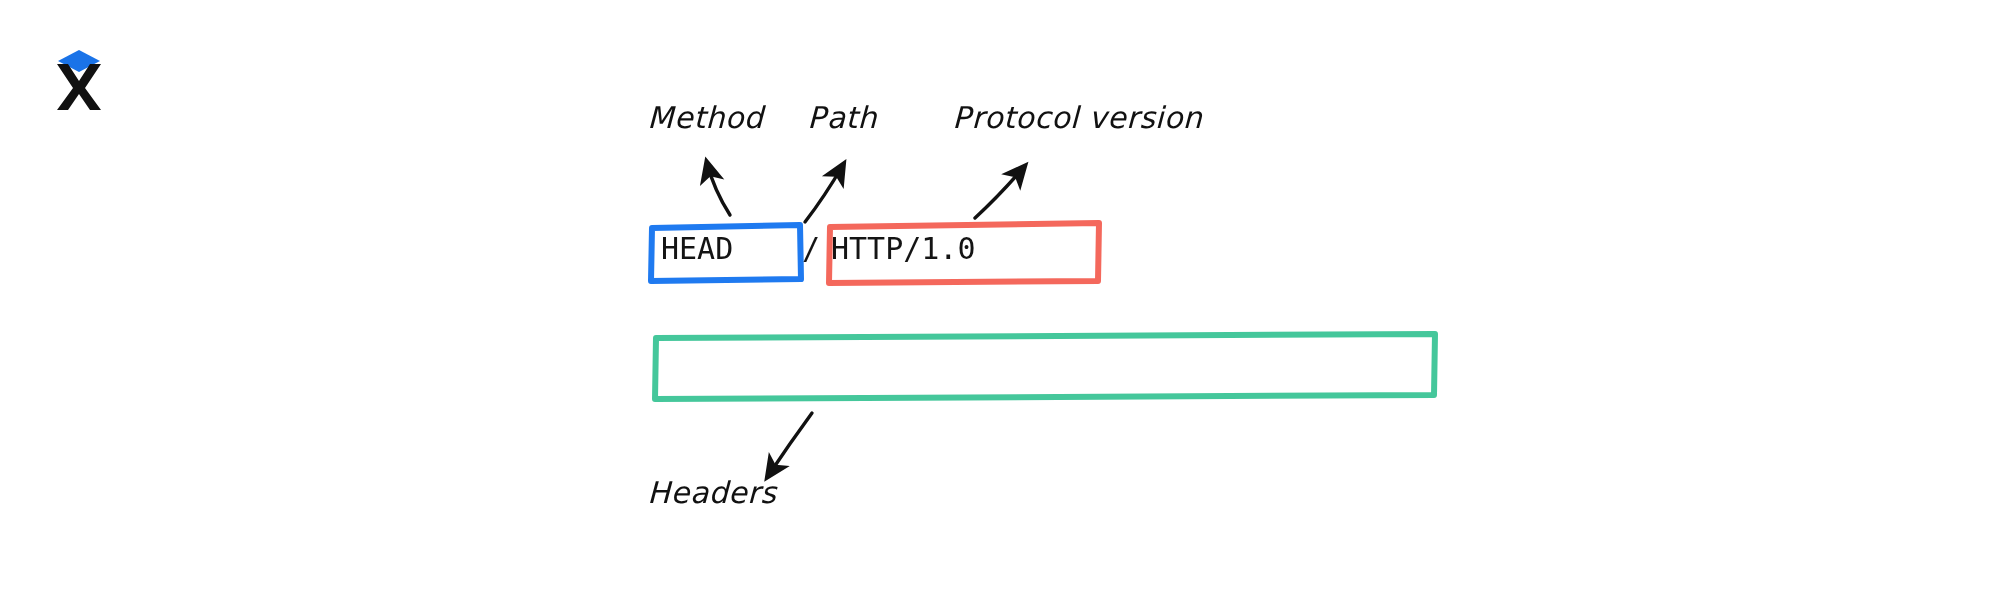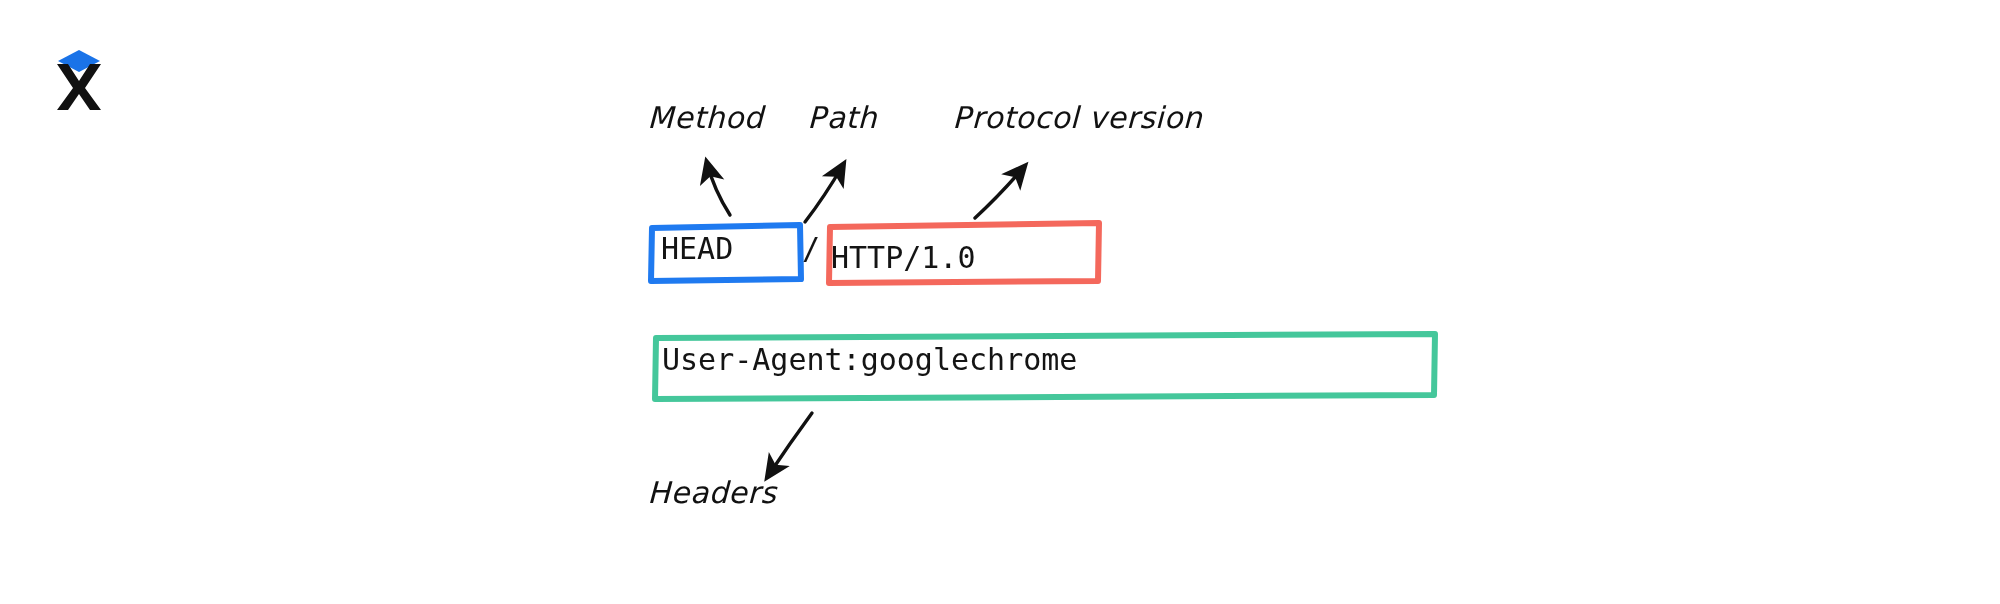--- a/index.html
+++ b/index.html
@@ -59,21 +59,21 @@
     font-family: "DejaVu Sans Mono", "Liberation Mono", monospace;
     font-size: 30px;
     line-height: 1;
     color: #141414;
     white-space: pre;
     letter-spacing: 0px;
   }
 
   .token-method   { left: 661px;  top: 234px; }
   .token-slash    { left: 802px;  top: 234px; }
-  .token-protocol { left: 831px;  top: 234px; margin-top: 9px; }
+  .token-protocol { left: 831px;  top: 234px; }
   .token-headers  { left: 662px;  top: 345px; }
 
   
   .hbox {
     position: absolute;
     pointer-events: none;
   }
 
   
   #arrows {
@@ -120,21 +120,20 @@
       <path d="M6,7 L785,3 L784,64 L5,68 Z" fill="none" stroke="#45c79b" stroke-width="6" stroke-linecap="round" stroke-linejoin="round"></path>
     </svg>
   </div>
 
   <div class="mono token-method">HEAD</div>
 
   <div class="mono token-slash">/</div>
 
   <div class="mono token-protocol">HTTP/1.0</div>
 
-  <div class="mono token-headers">User-Agent:googlechrome</div>
 
   <svg id="arrows" viewBox="0 0 2000 604" xmlns="http://www.w3.org/2000/svg">
     <defs>
       <marker id="ah" markerWidth="9" markerHeight="9" refX="6" refY="4.5" orient="auto" markerUnits="strokeWidth">
         <path d="M0,0.8 L8,4.5 L0,8.2 L2,4.5 Z" fill="#111111"></path>
       </marker>
     </defs>
 
     <g>
       <path d="M730,215 Q714,190 707,163" fill="none" stroke="#111111" stroke-width="3.4" stroke-linecap="round" marker-end="url(#ah)"></path>

